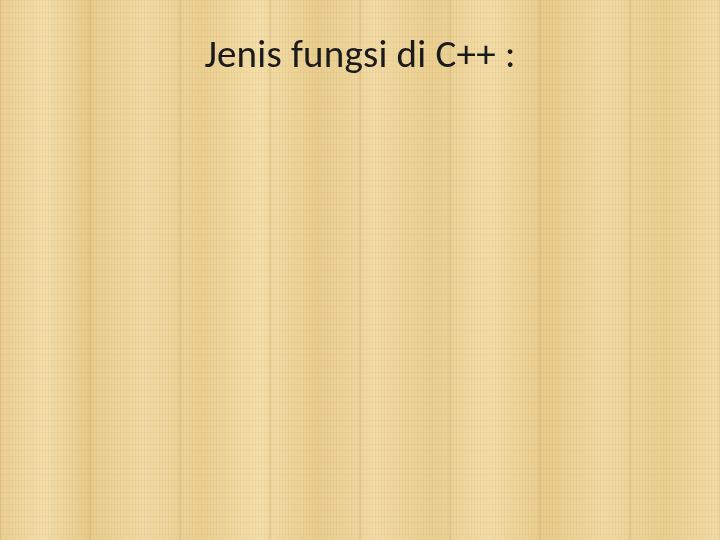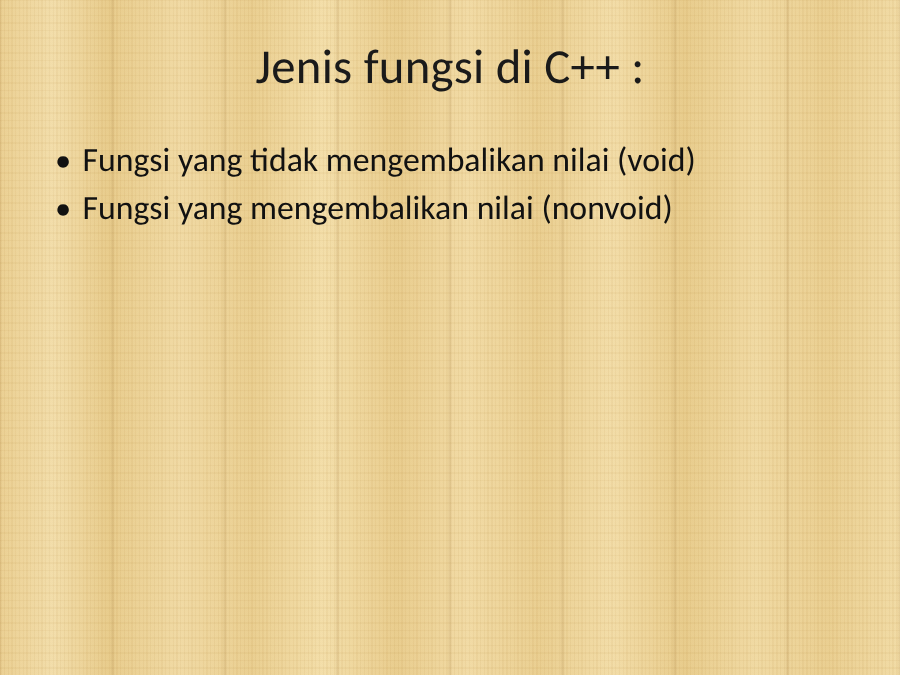--- a/index.html
+++ b/index.html
@@ -90,17 +90,13 @@
     font-size: 26px;
     line-height: 1.35;
     color: #111;
   }
 </style>
 </head>
 <body>
 
 <div class="slide">
   <h1 class="title">Jenis fungsi di C++ :</h1>
-  <ul class="bullets">
-    <li>Fungsi yang tidak mengembalikan nilai (void)</li>
-    <li>Fungsi yang mengembalikan nilai (nonvoid)</li>
-  </ul>
 </div>
 
 </body></html>

